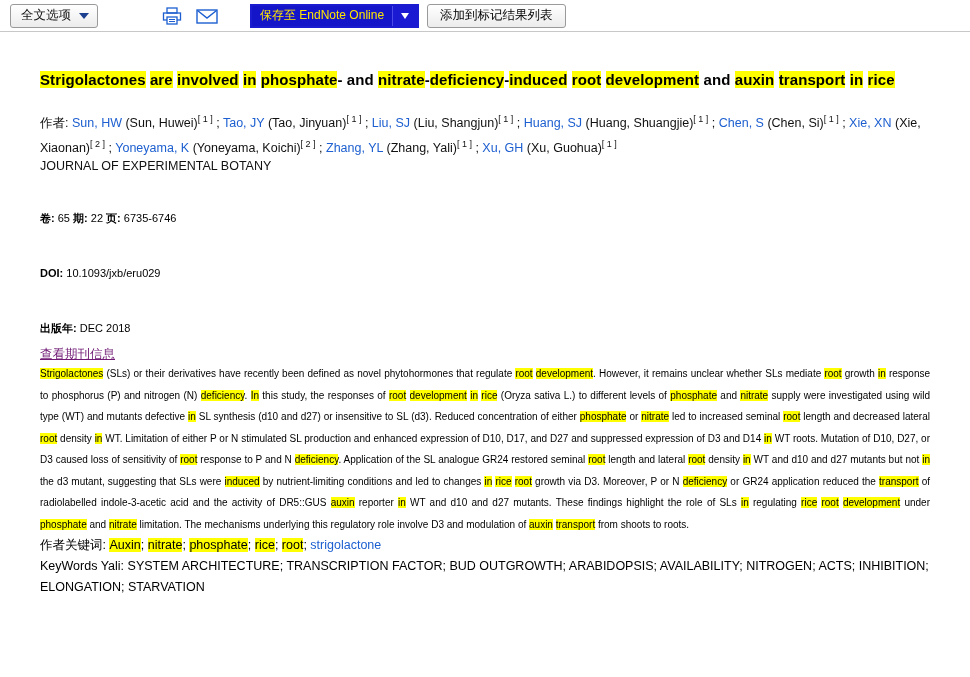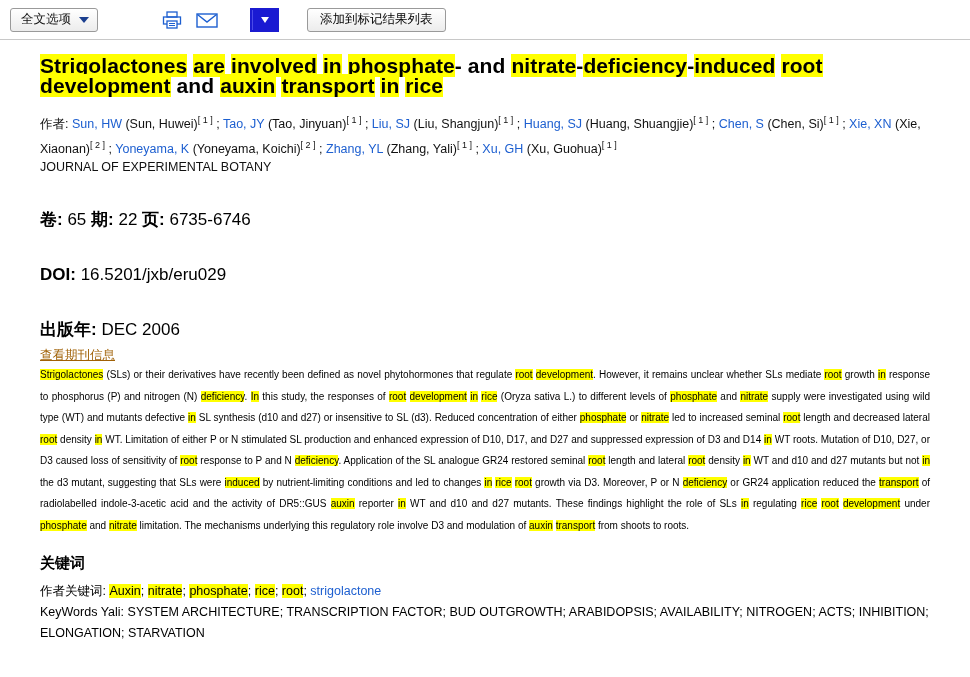--- a/index.html
+++ b/index.html
@@ -18,21 +18,21 @@
   }
   .page {
     width: 970px;
     height: 677px;
     position: relative;
     box-sizing: border-box;
   }
 
   
   .toolbar {
-    height: 40px;
+    height: 32px;
     border-bottom: 1px solid #c8c8c8;
     display: flex;
     align-items: center;
     padding: 0 10px;
     box-sizing: border-box;
     background: #ffffff;
   }
   .btn-fulltext {
     border: 1px solid #9a9a9a;
     border-radius: 3px;
@@ -89,21 +89,21 @@
     justify-content: center;
     border-left: 1px solid #4a4ae8;
   }
   .split .caret {
     width: 0; height: 0;
     border-left: 4px solid transparent;
     border-right: 4px solid transparent;
     border-top: 6px solid #ffffff;
   }
   .btn-marked {
-    margin-left: 28px;
+    margin-left: 8px;
     border: 1px solid #9a9a9a;
     border-radius: 3px;
     background: linear-gradient(#ffffff, #ececec);
     font-size: 12.5px;
     padding: 4px 12px;
     height: 24px;
     box-sizing: border-box;
     display: flex;
     align-items: center;
     cursor: pointer;
@@ -113,24 +113,24 @@
   .content {
     padding: 16px 40px 0 40px;
     box-sizing: border-box;
   }
   mark {
     background: #ffff00;
     color: inherit;
     padding: 0;
   }
   .title {
-    font-size: 21px;
+    font-size: 15px;
     font-weight: bold;
-    line-height: 20px;
-    margin: 0 0 14px 0;
+    line-height: 31px;
+    margin: 16px 0 14px 0;
     letter-spacing: 0.1px;
   }
   .authors {
     font-size: 12.5px;
     line-height: 21px;
     color: #111;
     max-width: 900px;
   }
   .authors a {
     color: #1d5fd0;
@@ -140,32 +140,32 @@
   sup {
     font-size: 9px;
     vertical-align: super;
   }
   .journal {
     font-size: 12.5px;
     color: #111;
     margin-bottom: 21px;
   }
   .meta-row {
-    font-size: 17px;
+    font-size: 11px;
     line-height: 19px;
     margin-top: 36px;
   }
   .meta-label {
     font-weight: bold;
   }
   .meta-val { }
   .link-journal {
     display: inline-block;
     margin-top: 8px;
-    color: #a16207;
+    color: #701a75;
     text-decoration: underline;
     font-size: 12.5px;
     cursor: pointer;
   }
   .section-head {
     font-size: 15px;
     font-weight: bold;
     margin: 18px 0 8px 0;
   }
   .abstract {
@@ -213,20 +213,21 @@
       </span>
       <span class="icon-btn">
         <svg width="22" height="16" viewBox="0 0 22 16">
           <rect x="1" y="2" width="20" height="13" fill="#ffffff" stroke="#1d5fd0" stroke-width="1.4"></rect>
           <polyline points="1.5,2.5 11,10 20.5,2.5" fill="none" stroke="#1d5fd0" stroke-width="1.4"></polyline>
         </svg>
       </span>
     </div>
 
     <div class="btn-endnote">
+      <span class="label">保存至 EndNote Online</span>
       <span class="split">
         <span class="caret"></span>
       </span>
     </div>
 
     <div class="btn-marked">
       <span>添加到标记结果列表</span>
     </div>
   </div>
 
@@ -238,33 +239,32 @@
       <span>作者:</span>
       <span id="authors-list"> <a>Sun, HW</a><span> (Sun, Huwei)</span><sup>[ 1 ]</sup><span> ; </span><a>Tao, JY</a><span> (Tao, Jinyuan)</span><sup>[ 1 ]</sup><span> ; </span><a>Liu, SJ</a><span> (Liu, Shangjun)</span><sup>[ 1 ]</sup><span> ; </span><a>Huang, SJ</a><span> (Huang, Shuangjie)</span><sup>[ 1 ]</sup><span> ; </span><a>Chen, S</a><span> (Chen, Si)</span><sup>[ 1 ]</sup><span> ; </span><a>Xie, XN</a><span> (Xie, Xiaonan)</span><sup>[ 2 ]</sup><span> ; </span><a>Yoneyama, K</a><span> (Yoneyama, Koichi)</span><sup>[ 2 ]</sup><span> ; </span><a>Zhang, YL</a><span> (Zhang, Yali)</span><sup>[ 1 ]</sup><span> ; </span><a>Xu, GH</a><span> (Xu, Guohua)</span><sup>[ 1 ]</sup></span>
     </div>
 
     <div class="journal">JOURNAL OF EXPERIMENTAL BOTANY</div>
 
     <div class="meta-row" id="meta-row"><span class="meta-label">卷: </span><span class="meta-val">65</span><span class="meta-label">  期: </span><span class="meta-val">22</span><span class="meta-label">  页: </span><span class="meta-val">6735-6746</span></div>
 
     <div class="meta-row">
       <span class="meta-label">DOI:</span>
-      <span class="meta-val">16.5201/jxb/eru029</span>
+      <span class="meta-val">10.1093/jxb/eru029</span>
     </div>
 
     <div class="meta-row">
       <span class="meta-label">出版年:</span>
-      <span class="meta-val">DEC 2006</span>
+      <span class="meta-val">DEC 2018</span>
     </div>
 
     <a class="link-journal">查看期刊信息</a>
 
     <div class="abstract" id="abstract-text"><mark>Strigolactones</mark><span> (SLs) or their derivatives have recently been defined as novel phytohormones that regulate </span><mark>root</mark><span> </span><mark>development</mark><span>. However, it remains unclear whether SLs mediate </span><mark>root</mark><span> growth </span><mark>in</mark><span> response to phosphorus (P) and nitrogen (N) </span><mark>deficiency</mark><span>. </span><mark>In</mark><span> this study, the responses of </span><mark>root</mark><span> </span><mark>development</mark><span> </span><mark>in</mark><span> </span><mark>rice</mark><span> (Oryza sativa L.) to different levels of </span><mark>phosphate</mark><span> and </span><mark>nitrate</mark><span> supply were investigated using wild type (WT) and mutants defective </span><mark>in</mark><span> SL synthesis (d10 and d27) or insensitive to SL (d3). Reduced concentration of either </span><mark>phosphate</mark><span> or </span><mark>nitrate</mark><span> led to increased seminal </span><mark>root</mark><span> length and decreased lateral </span><mark>root</mark><span> density </span><mark>in</mark><span> WT. Limitation of either P or N stimulated SL production and enhanced expression of D10, D17, and D27 and suppressed expression of D3 and D14 </span><mark>in</mark><span> WT roots. Mutation of D10, D27, or D3 caused loss of sensitivity of </span><mark>root</mark><span> response to P and N </span><mark>deficiency</mark><span>. Application of the SL analogue GR24 restored seminal </span><mark>root</mark><span> length and lateral </span><mark>root</mark><span> density </span><mark>in</mark><span> WT and d10 and d27 mutants but not </span><mark>in</mark><span> the d3 mutant, suggesting that SLs were </span><mark>induced</mark><span> by nutrient-limiting conditions and led to changes </span><mark>in</mark><span> </span><mark>rice</mark><span> </span><mark>root</mark><span> growth via D3. Moreover, P or N </span><mark>deficiency</mark><span> or GR24 application reduced the </span><mark>transport</mark><span> of radiolabelled indole-3-acetic acid and the activity of DR5::GUS </span><mark>auxin</mark><span> reporter </span><mark>in</mark><span> WT and d10 and d27 mutants. These findings highlight the role of SLs </span><mark>in</mark><span> regulating </span><mark>rice</mark><span> </span><mark>root</mark><span> </span><mark>development</mark><span> under </span><mark>phosphate</mark><span> and </span><mark>nitrate</mark><span> limitation. The mechanisms underlying this regulatory role involve D3 and modulation of </span><mark>auxin</mark><span> </span><mark>transport</mark><span> from shoots to roots.</span></div>
 
-    <div class="section-head">关键词</div>
     <div class="kw-row">
       <span class="kw-label">作者关键词:</span>
       <span id="author-keywords"> <mark>Auxin</mark><span>; </span><mark>nitrate</mark><span>; </span><mark>phosphate</mark><span>; </span><mark>rice</mark><span>; </span><mark>root</mark><span>; </span><span class="kw-link">strigolactone</span></span>
     </div>
     <div class="kw-row">
       <span class="kw-label">KeyWords Yali:</span>
       <span id="plus-keywords"><span class="kwplus"> SYSTEM ARCHITECTURE</span><span class="kwplus">; </span><span class="kwplus">TRANSCRIPTION FACTOR</span><span class="kwplus">; </span><span class="kwplus">BUD OUTGROWTH</span><span class="kwplus">; </span><span class="kwplus">ARABIDOPSIS</span><span class="kwplus">; </span><span class="kwplus">AVAILABILITY</span><span class="kwplus">; </span><span class="kwplus">NITROGEN</span><span class="kwplus">; </span><span class="kwplus">ACTS</span><span class="kwplus">; </span><span class="kwplus">INHIBITION</span><span class="kwplus">; </span><span class="kwplus">ELONGATION</span><span class="kwplus">; </span><span class="kwplus">STARVATION</span></span>
     </div>
 
   </div>

